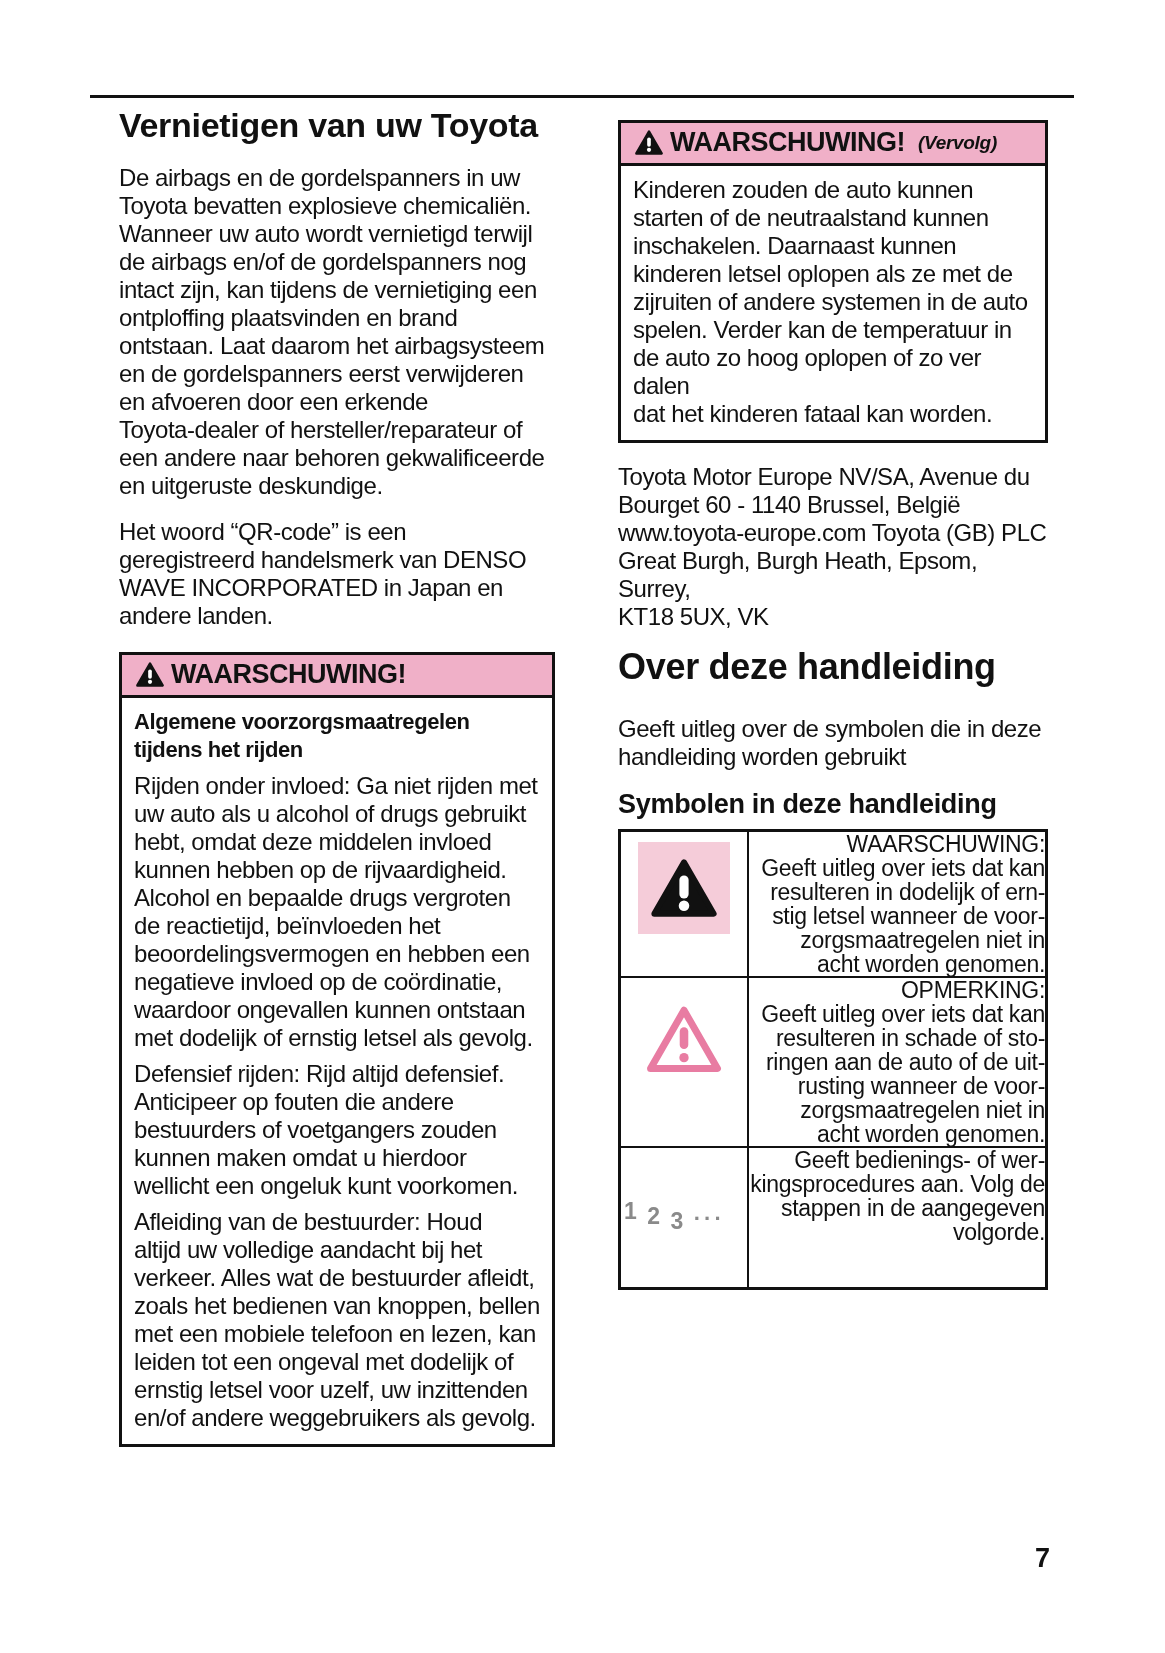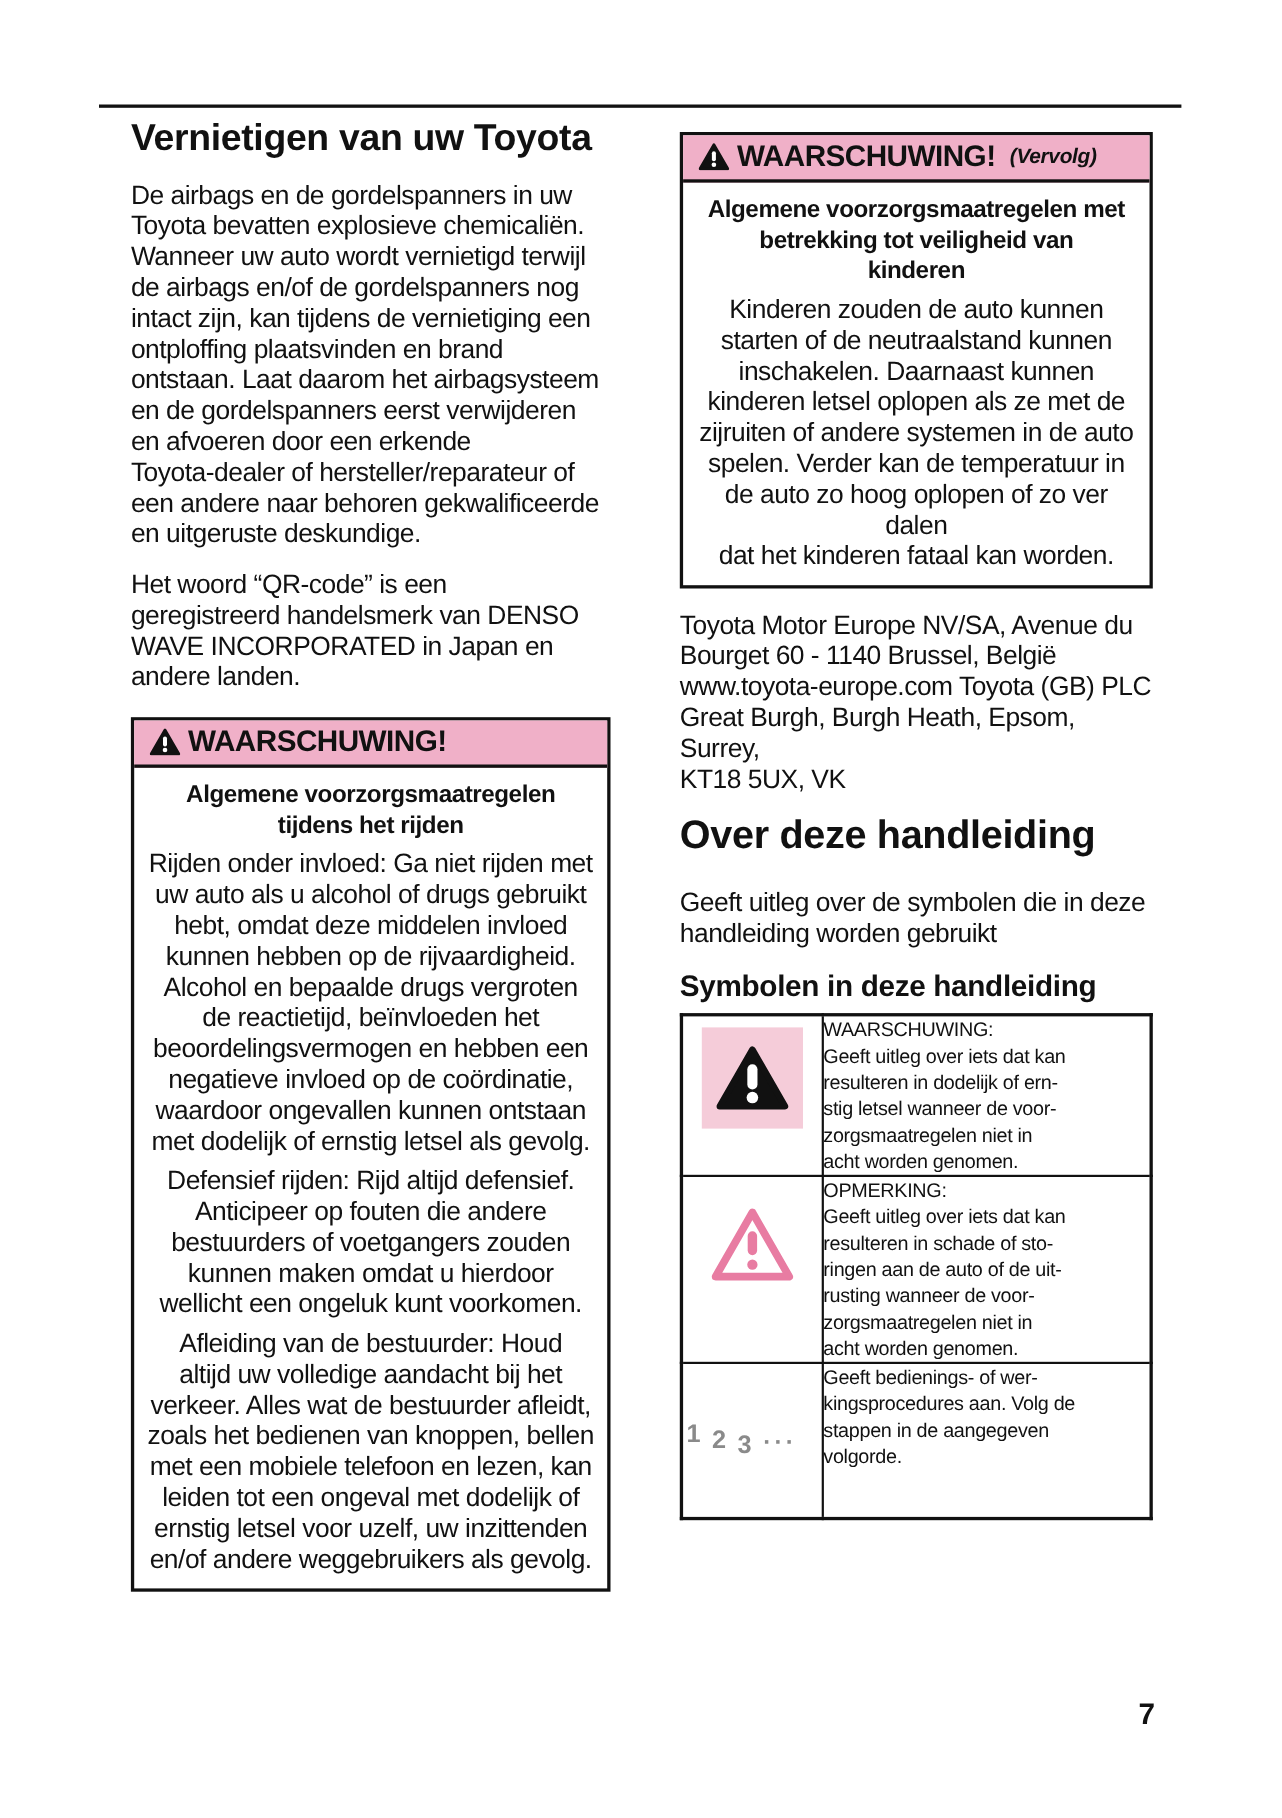--- a/index.html
+++ b/index.html
@@ -19,21 +19,21 @@
 
   .body { font-size:24px; line-height:28px; letter-spacing:-0.45px; }
   .pre  { white-space:pre-line; }
   p { margin:0; }
 
   .mt-body1 { margin-top:20px; }
   .mt-qr    { margin-top:26px; }
   .mt-qrbody{ margin-top:18px; }
   .mt-box   { margin-top:22px; }
 
-  .warnbox { border:3px solid #111; background:#fff;text-align:center; }
+  .warnbox { border:3px solid #111; background:#fff; }
   .warnhead {
     background:#f0b0c8; border-bottom:3px solid #111;
     display:flex; align-items:center; gap:7px; padding:4px 14px 5px 14px;
   }
   .warn-title { font-size:27px; font-weight:700; letter-spacing:-0.5px; }
   .warn-cont  { font-size:19px; font-weight:700; font-style:italic; margin-left:6px; letter-spacing:-0.3px; }
   .warn-icon svg { display:block; }
   .warnbody { padding:10px 12px 12px 12px; }
   .warn-subtitle { font-size:22px; font-weight:700; line-height:28px; letter-spacing:-0.4px; margin-bottom:8px; }
   .warnbody p.body + p.body { margin-top:8px; }
@@ -44,22 +44,22 @@
   .mt-symhead { margin-top:18px; }
 
   .symtable { border-collapse:collapse; border:3px solid #111; margin-top:10px; width:430px; table-layout:fixed; }
   .symtable th, .symtable td { border:2px solid #111; padding:0; }
   .symtable th {
     text-align:left; font-size:21px; font-weight:700; letter-spacing:-0.3px;
     padding:4px 12px 5px 14px;
   }
   .col-sym { width:128px; }
   .cell-meaning {
-    vertical-align:top; text-align:left;
-    font-size:18px; line-height:24px; letter-spacing:-0.3px;
+    vertical-align:top; text-align:right;
+    font-size:23px; line-height:24px; letter-spacing:-0.3px;
     padding:7px 10px 8px 12px;
   }
   .cell-symbol { vertical-align:top; }
   .row-steps .cell-symbol { vertical-align:middle; }
   .sym-square {
     width:92px; height:92px; background:#f5ccd9; margin:10px auto 0 auto;
     display:flex; align-items:center; justify-content:center;
   }
   .sym-outline { margin:26px auto 0 auto; display:block; }
   .steps { white-space:nowrap; }
@@ -155,23 +155,20 @@
           <svg width="28" height="25" viewBox="0 0 100 88">
             <path d="M50 5 L95 83 L5 83 Z" fill="#111" stroke="#111" stroke-width="9" stroke-linejoin="round"></path>
             <rect x="43.5" y="26" width="13" height="33" rx="6.5" fill="#fff"></rect>
             <circle cx="50" cy="70" r="7.5" fill="#fff"></circle>
           </svg>
         </span>
         <span class="warn-title">WAARSCHUWING!</span>
         <span class="warn-cont">(Vervolg)</span>
       </div>
       <div class="warnbody">
-        <p class="warn-subtitle pre">Algemene voorzorgsmaatregelen met
-betrekking tot veiligheid van
-kinderen</p>
         <p class="body pre">Kinderen zouden de auto kunnen
 starten of de neutraalstand kunnen
 inschakelen. Daarnaast kunnen
 kinderen letsel oplopen als ze met de
 zijruiten of andere systemen in de auto
 spelen. Verder kan de temperatuur in
 de auto zo hoog oplopen of zo ver dalen
 dat het kinderen fataal kan worden.</p>
       </div>
     </section>

